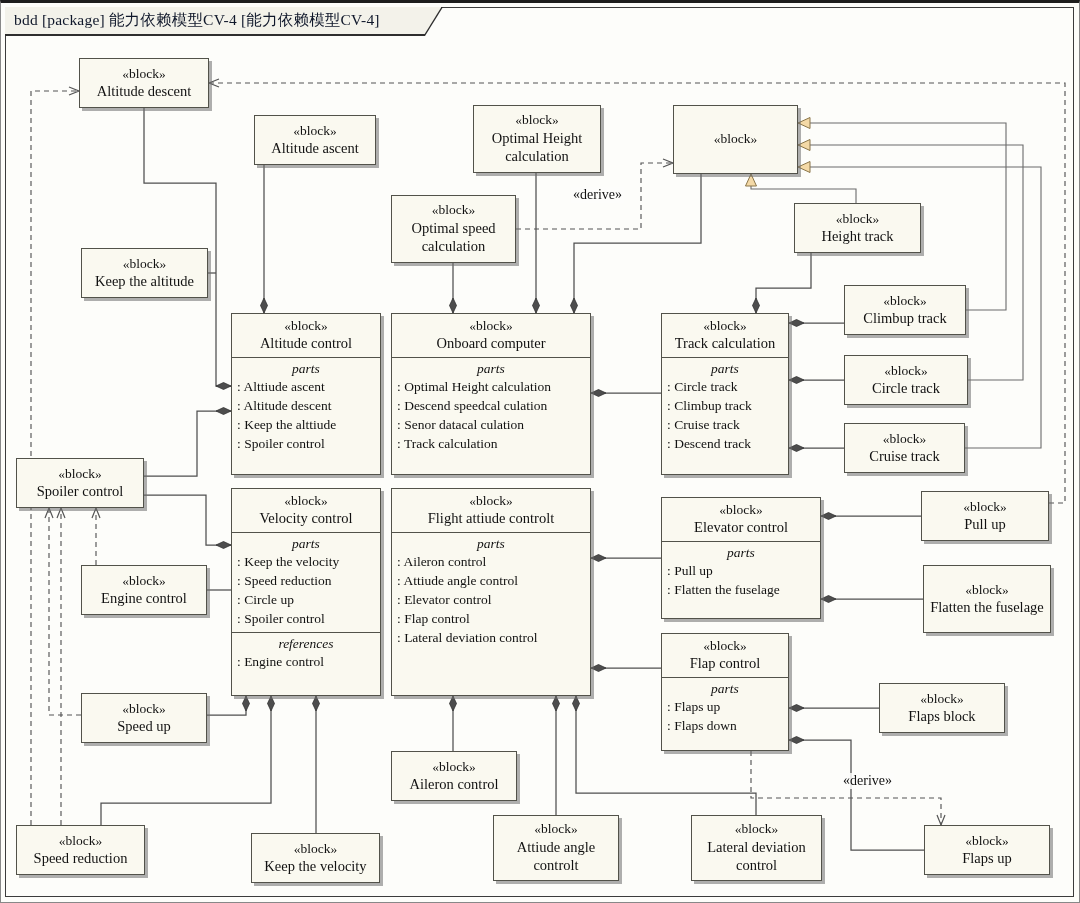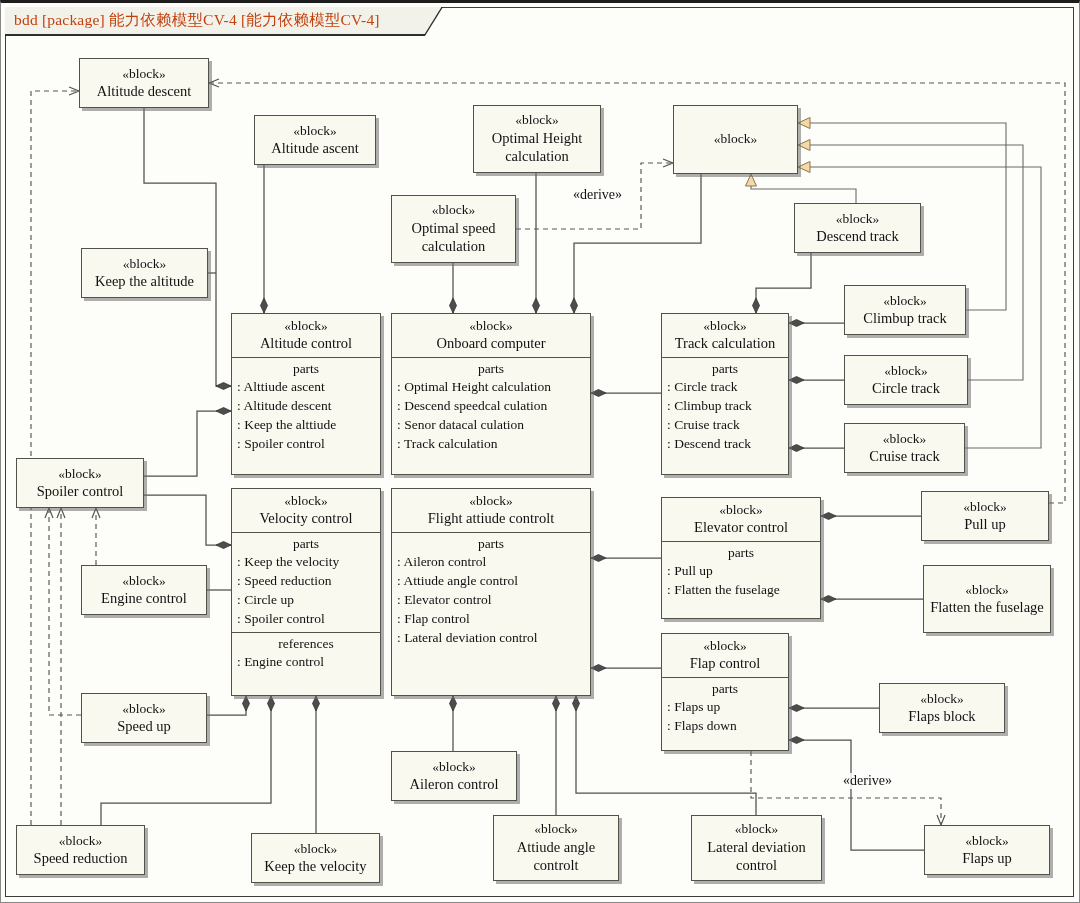--- a/index.html
+++ b/index.html
@@ -19,21 +19,21 @@
   .tab-outer{
     position:absolute; left:4px; top:4px; width:438px; height:29px;
     background:#2e2e2e;
     clip-path:polygon(0 0,100% 0,calc(100% - 18px) 100%,0 100%);
   }
   .tab-inner{
     position:absolute; left:0; top:0; right:1.6px; bottom:1.6px;
     background:#f3f2ea;
     clip-path:polygon(0 0,100% 0,calc(100% - 17px) 100%,0 100%);
     display:flex; align-items:center; padding-left:9px;
-    font-size:15.5px; color:#c2410c; letter-spacing:.2px;
+    font-size:15.5px; color:#0f172a; letter-spacing:.2px;
   }
 
   #wires{ position:absolute; left:0; top:0; }
   #wires path.solid{ fill:none; stroke:#4f4f4f; stroke-width:1.25; }
   #wires path.gen{ fill:none; stroke:#6b6b6b; stroke-width:1.1; }
   #wires path.dashed{ fill:none; stroke:#555; stroke-width:1.15; stroke-dasharray:5 4; }
 
   #blocks-layer{ position:absolute; left:0; top:0; width:100%; height:100%; pointer-events:none;border-radius:20px; }
 
   .block{
@@ -44,21 +44,21 @@
     display:flex; flex-direction:column; color:#111;
   }
   .block-head{
     display:flex; flex-direction:column; justify-content:center; align-items:center;
     text-align:center; padding:3px 2px 4px; line-height:1.28;
   }
   .block.simple .block-head{ flex:1; }
   .stereo{ font-size:13.5px; }
   .bname{ font-size:14.5px; }
   .comp{ border-top:1.3px solid #52524a; padding:2px 5px 3px; }
-  .comp-label{ text-align:center; font-size:13.5px; line-height:1.35; }
+  .comp-label{ text-align:center; font-size:13.5px; line-height:1.35;font-style:italic; }
   .comp-item{ text-align:left; font-size:13.5px; line-height:1.4; white-space:nowrap; }
 
   .derive-label{ position:absolute; font-size:14px; color:#111; background:rgba(253,253,250,.85); padding:0 2px; }
 </style>
 </head>
 <body>
 
 <div id="canvas">
 
   <div id="frame"></div>
@@ -149,21 +149,21 @@
       </div>
       <div class="block simple" style="left: 390px; top: 192px; width: 125px; height: 68px;">
         <div class="block-head">
           <div class="stereo">«block»</div>
           <div class="bname">Optimal speed calculation</div>
         </div>
       </div>
       <div class="block simple" style="left: 793px; top: 200px; width: 127px; height: 50px;">
         <div class="block-head">
           <div class="stereo">«block»</div>
-          <div class="bname">Descend track</div>
+          <div class="bname">Height track</div>
         </div>
       </div>
       <div class="block simple" style="left: 80px; top: 245px; width: 127px; height: 50px;">
         <div class="block-head">
           <div class="stereo">«block»</div>
           <div class="bname">Keep the altitude</div>
         </div>
       </div>
       <div class="block simple" style="left: 843px; top: 282px; width: 122px; height: 50px;">
         <div class="block-head">

